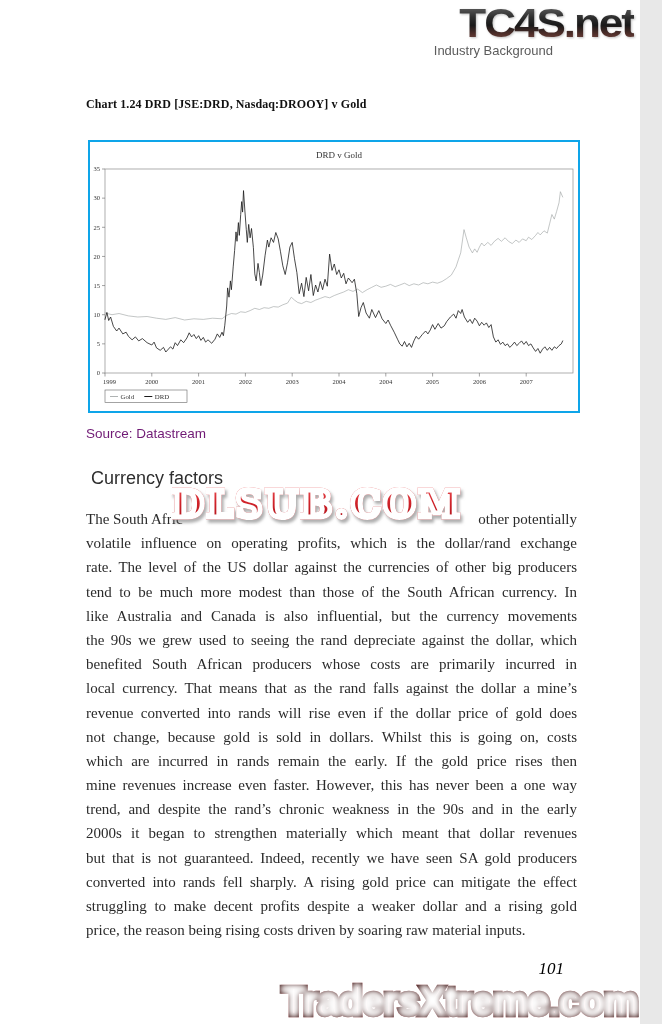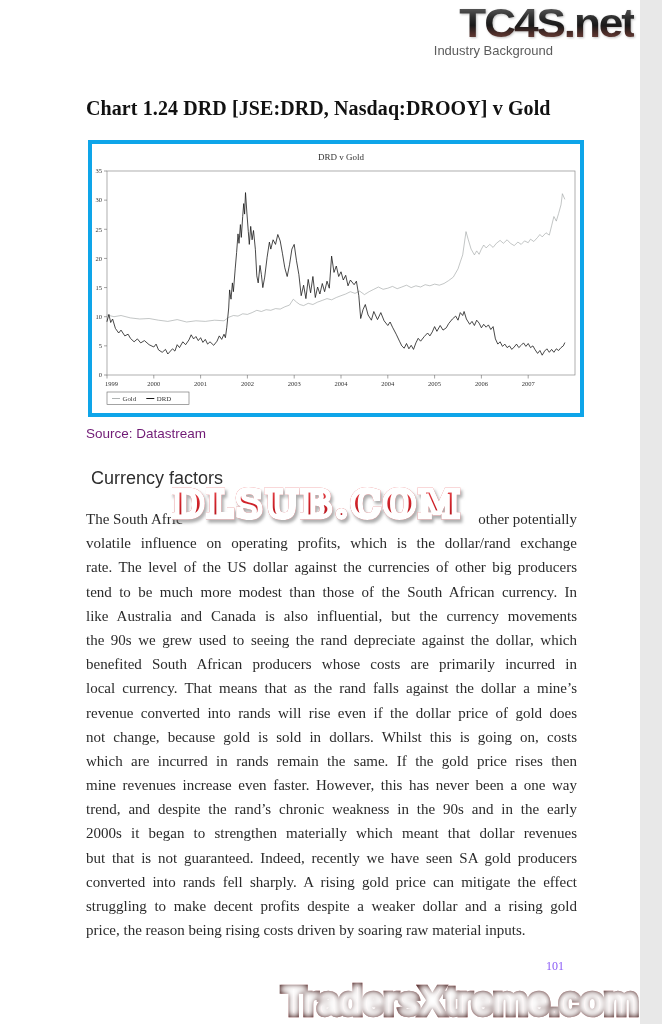--- a/index.html
+++ b/index.html
@@ -11,25 +11,25 @@
         font-family:"Liberation Sans",sans-serif;font-weight:bold;font-size:44px;
         letter-spacing:-2px;transform:scaleY(.92);transform-origin:top right;
         background:linear-gradient(180deg,#7a7a7a 0%,#2e2e2e 38%,#191919 55%,#53302b 75%,#916058 100%);
         -webkit-background-clip:text;background-clip:text;color:transparent;
         filter:drop-shadow(1px 1px 1px rgba(0,0,0,.25));}
   .logo-sub{position:absolute;top:43px;right:87px;
         font-family:"Liberation Sans",sans-serif;font-size:13px;color:#5c5c5c;}
 
   
   .caption{position:absolute;left:86px;top:97px;width:500px;margin:0;
-        font-size:20px;font-weight:bold;color:#111;letter-spacing:.1px;}
+        font-size:12px;font-weight:bold;color:#111;letter-spacing:.1px;}
 
   
   .chart-frame{position:absolute;left:88px;top:140px;width:488px;height:269px;margin:0;
-        border:4px solid #0ea5e9;background:#fff;}
+        border:2px solid #0ea5e9;background:#fff;}
   .chart-frame svg{display:block;}
 
   .source{position:absolute;left:86px;top:426px;
         font-family:"Liberation Sans",sans-serif;font-size:13.5px;color:#701a75;text-align:right;}
 
   .heading{position:absolute;left:86px;top:463px;margin:5px;
         font-family:"Liberation Sans",sans-serif;font-weight:normal;font-size:18px;color:#2e2e2e;}
 
   
   .para{position:absolute;left:86px;top:507px;width:491px;
@@ -40,21 +40,21 @@
 
   
   .dlsub{position:absolute;left:50%;top:482px;transform:translateX(-51%);
         font-family:"DejaVu Serif",serif;font-weight:bold;font-size:37px;letter-spacing:3px;
         -webkit-text-stroke:5px #ffffff;paint-order:stroke;
         background:linear-gradient(180deg,#ef5a5e 0%,var(--accent-red,#d2232a) 45%,#a30f16 100%);
         -webkit-background-clip:text;background-clip:text;color:transparent;
         filter:drop-shadow(2px 3px 1.5px rgba(110,110,110,.55));
         white-space:nowrap;z-index:5;}
 
-  .pagenum{position:absolute;top:959px;right:76px;font-size:12px;color:#8b5cf6;}
+  .pagenum{position:absolute;top:959px;right:76px;font-size:17px;color:#000000;font-style:italic;}
 
   
   .traders{position:absolute;top:971px;right:2px;
         font-family:"Liberation Sans",sans-serif;font-weight:bold;font-size:40px;letter-spacing:-1px;
         -webkit-text-stroke:4.5px var(--traders-outline,#47201f);paint-order:stroke;
         background:linear-gradient(180deg,#eda3a7 0%,var(--traders-fill,#d9696f) 55%,#c04a52 100%);
         -webkit-background-clip:text;background-clip:text;color:transparent;
         text-shadow:0 0 5px #fff,0 0 7px #fff,0 0 9px #fff;
         white-space:nowrap;z-index:5;margin-top:8px;}
 </style>
@@ -132,21 +132,21 @@
     <div id="para-lines">
         <div class="line">volatile influence on operating profits, which is the dollar/rand exchange</div>
         <div class="line">rate. The level of the US dollar against the currencies of other big producers</div>
         <div class="line">tend to be much more modest than those of the South African currency. In</div>
         <div class="line">like Australia and Canada is also influential, but the currency movements</div>
         <div class="line">the 90s we grew used to seeing the rand depreciate against the dollar, which</div>
         <div class="line">benefited South African producers whose costs are primarily incurred in</div>
         <div class="line">local currency. That means that as the rand falls against the dollar a mine’s</div>
         <div class="line">revenue converted into rands will rise even if the dollar price of gold does</div>
         <div class="line">not change, because gold is sold in dollars. Whilst this is going on, costs</div>
-        <div class="line">which are incurred in rands remain the same. If the gold price rises then</div>
+        <div class="line">which are incurred in rands remain the early. If the gold price rises then</div>
         <div class="line">mine revenues increase even faster. However, this has never been a one way</div>
         <div class="line">trend, and despite the rand’s chronic weakness in the 90s and in the early</div>
         <div class="line">2000s it began to strengthen materially which meant that dollar revenues</div>
         <div class="line">but that is not guaranteed. Indeed, recently we have seen SA gold producers</div>
         <div class="line">converted into rands fell sharply. A rising gold price can mitigate the effect</div>
         <div class="line">struggling to make decent profits despite a weaker dollar and a rising gold</div>
         <div class="line last">price, the reason being rising costs driven by soaring raw material inputs.</div>
       </div>
   </div>
 

